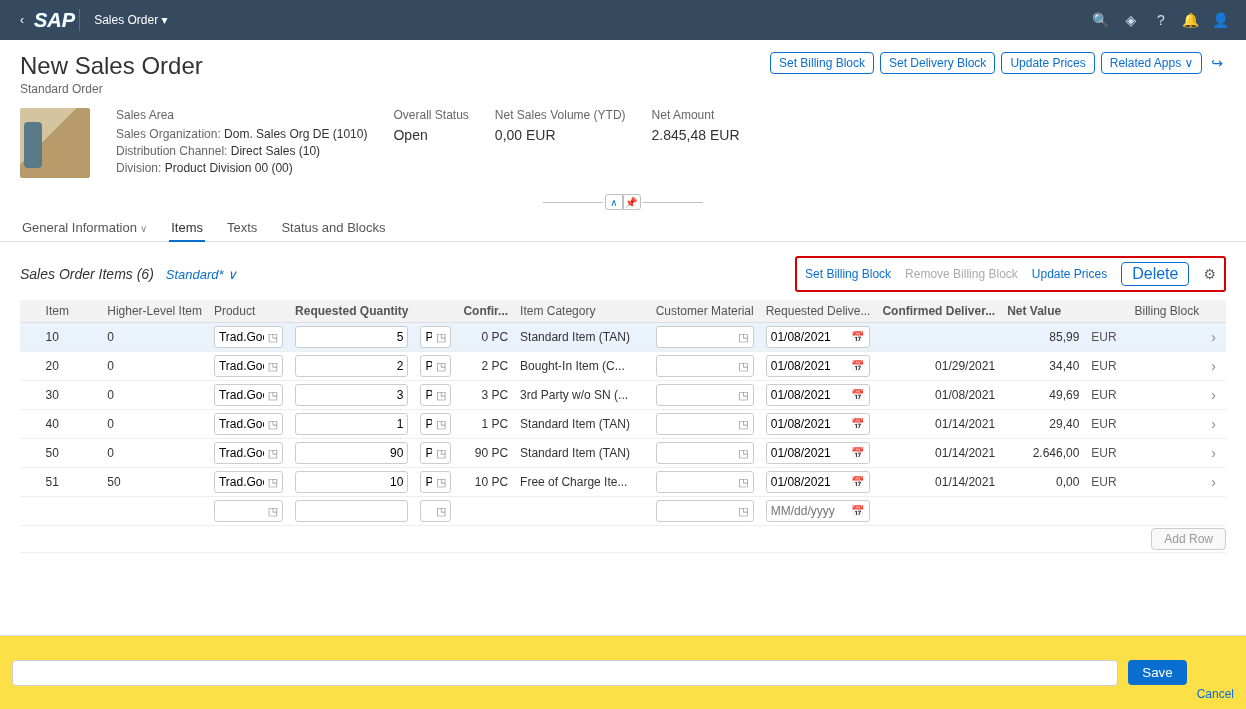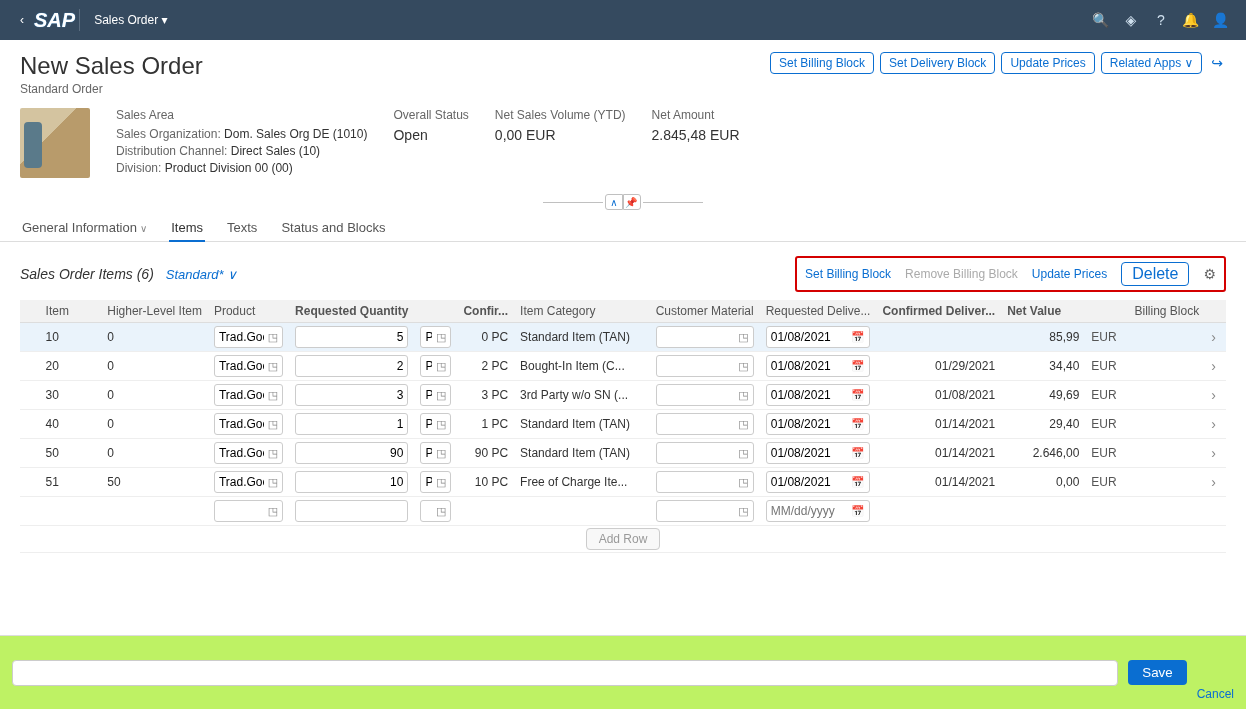--- a/index.html
+++ b/index.html
@@ -71,25 +71,25 @@
 .tbl th{background:#f2f2f2;text-align:left;color:#555;font-weight:400;padding:4px 6px;border-bottom:1px solid #ddd;white-space:nowrap;overflow:hidden;text-overflow:ellipsis;}
 .tbl td{padding:3px 6px;border-bottom:1px solid #eee;white-space:nowrap;}
 .tbl tr.sel td{background:#eaf3fb;}
 .cell-input{display:flex;align-items:center;border:1px solid #ccc;border-radius:3px;background:#fff;height:22px;padding:0 4px;gap:4px;}
 .cell-input input{border:none;outline:none;width:100%;font-size:12px;background:transparent;}
 .cell-input .help{color:#888;cursor:pointer;font-size:11px;}
 .arrow{color:#888;cursor:pointer;font-size:14px;}
 td.num{text-align:right;}
 th.num{text-align:left;font-weight:bold;}
 .curr{color:#555;}
-.addrow-row td{text-align:center;padding:6px 0;}
+.addrow-row td{text-align:right;padding:6px 0;}
 .addrow{border:1px solid #ccc;color:#999;padding:3px 12px;border-radius:4px;cursor:default;background:#f8f8f8;font-size:12px;}
 
 
-.footer{position:fixed;bottom:0;left:0;right:0;background:#bef264;border-top:1px solid #ddd;display:flex;align-items:center;padding:8px 12px;gap:10px;}
+.footer{position:fixed;bottom:0;left:0;right:0;background:#fde047;border-top:1px solid #ddd;display:flex;align-items:center;padding:8px 12px;gap:10px;}
 .footer input{flex:1;border:1px solid #ccc;border-radius:4px;height:26px;padding:0 8px;}
 .btn-primary{background:#0a6ed1;color:#fff;border:none;border-radius:4px;padding:5px 14px;cursor:pointer;}
 .btn-link{color:#0a6ed1;cursor:pointer;margin-top:43px;}
 </style>
 </head>
 <body>
 
 <div class="topbar">
   <div class="back">‹</div>
   <div class="sap-logo">SAP</div>

